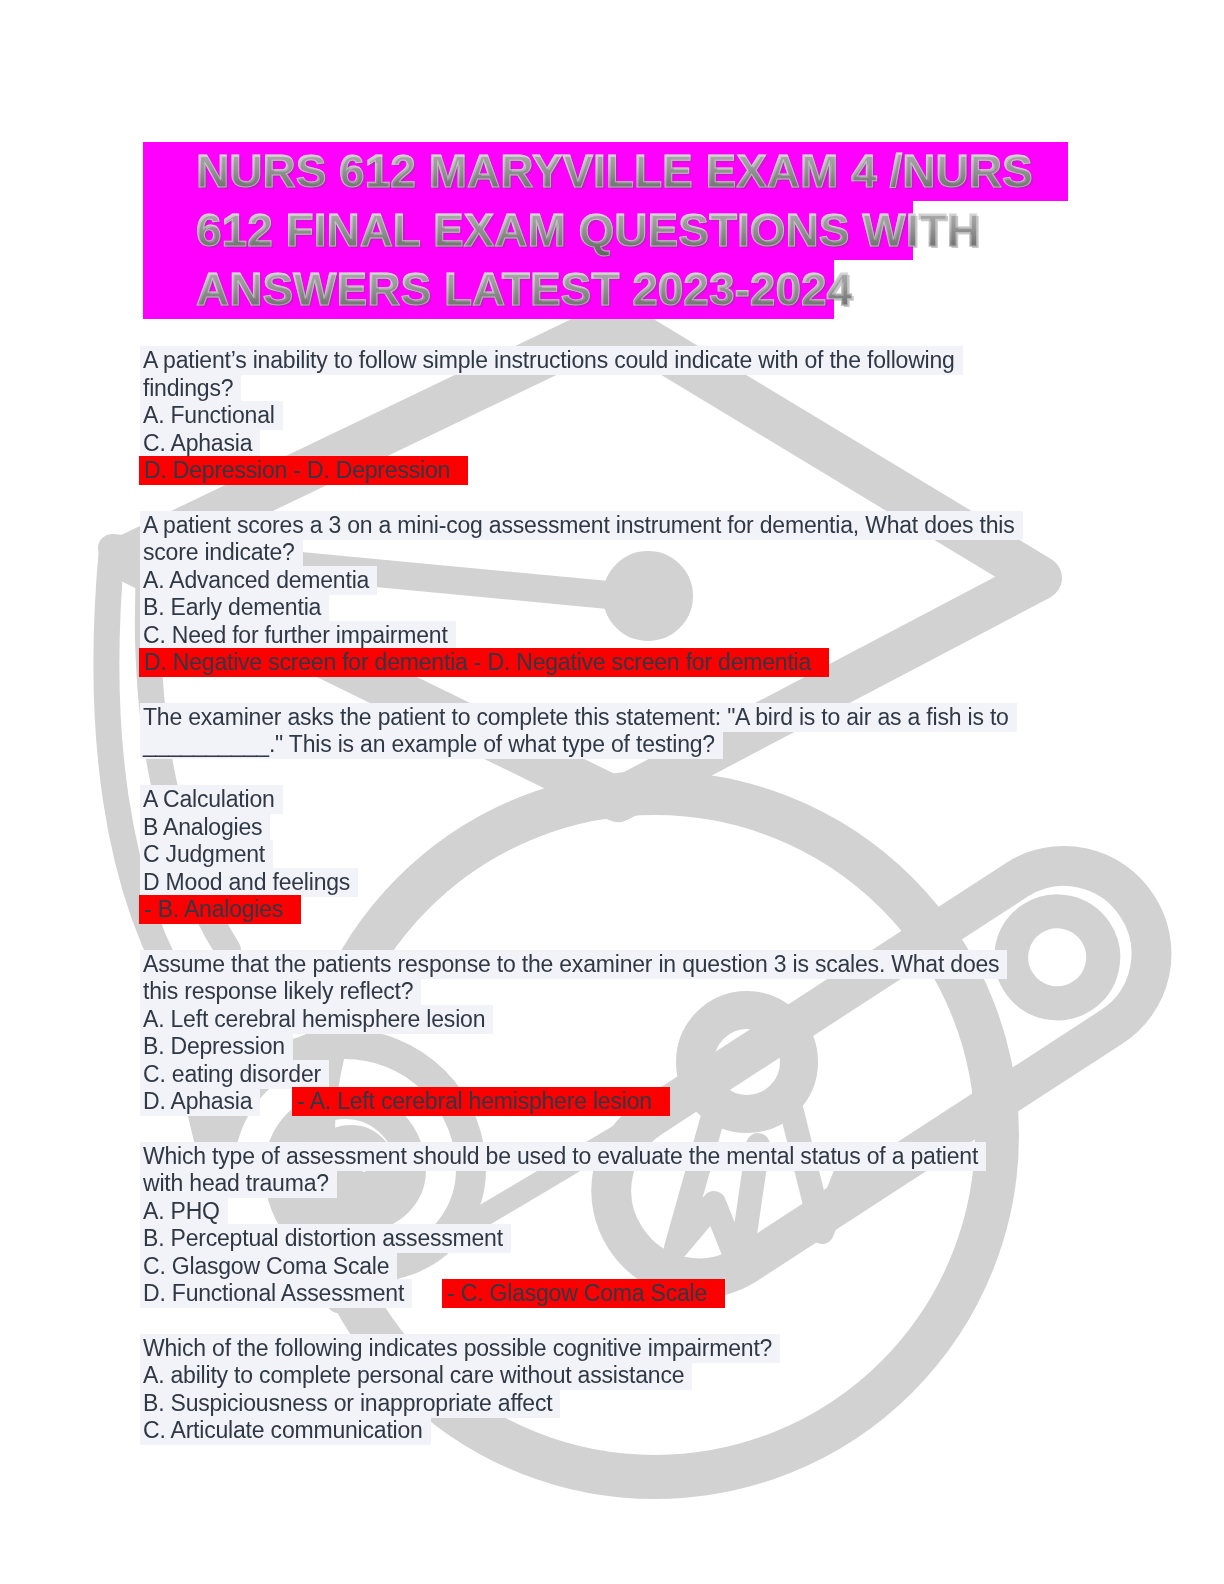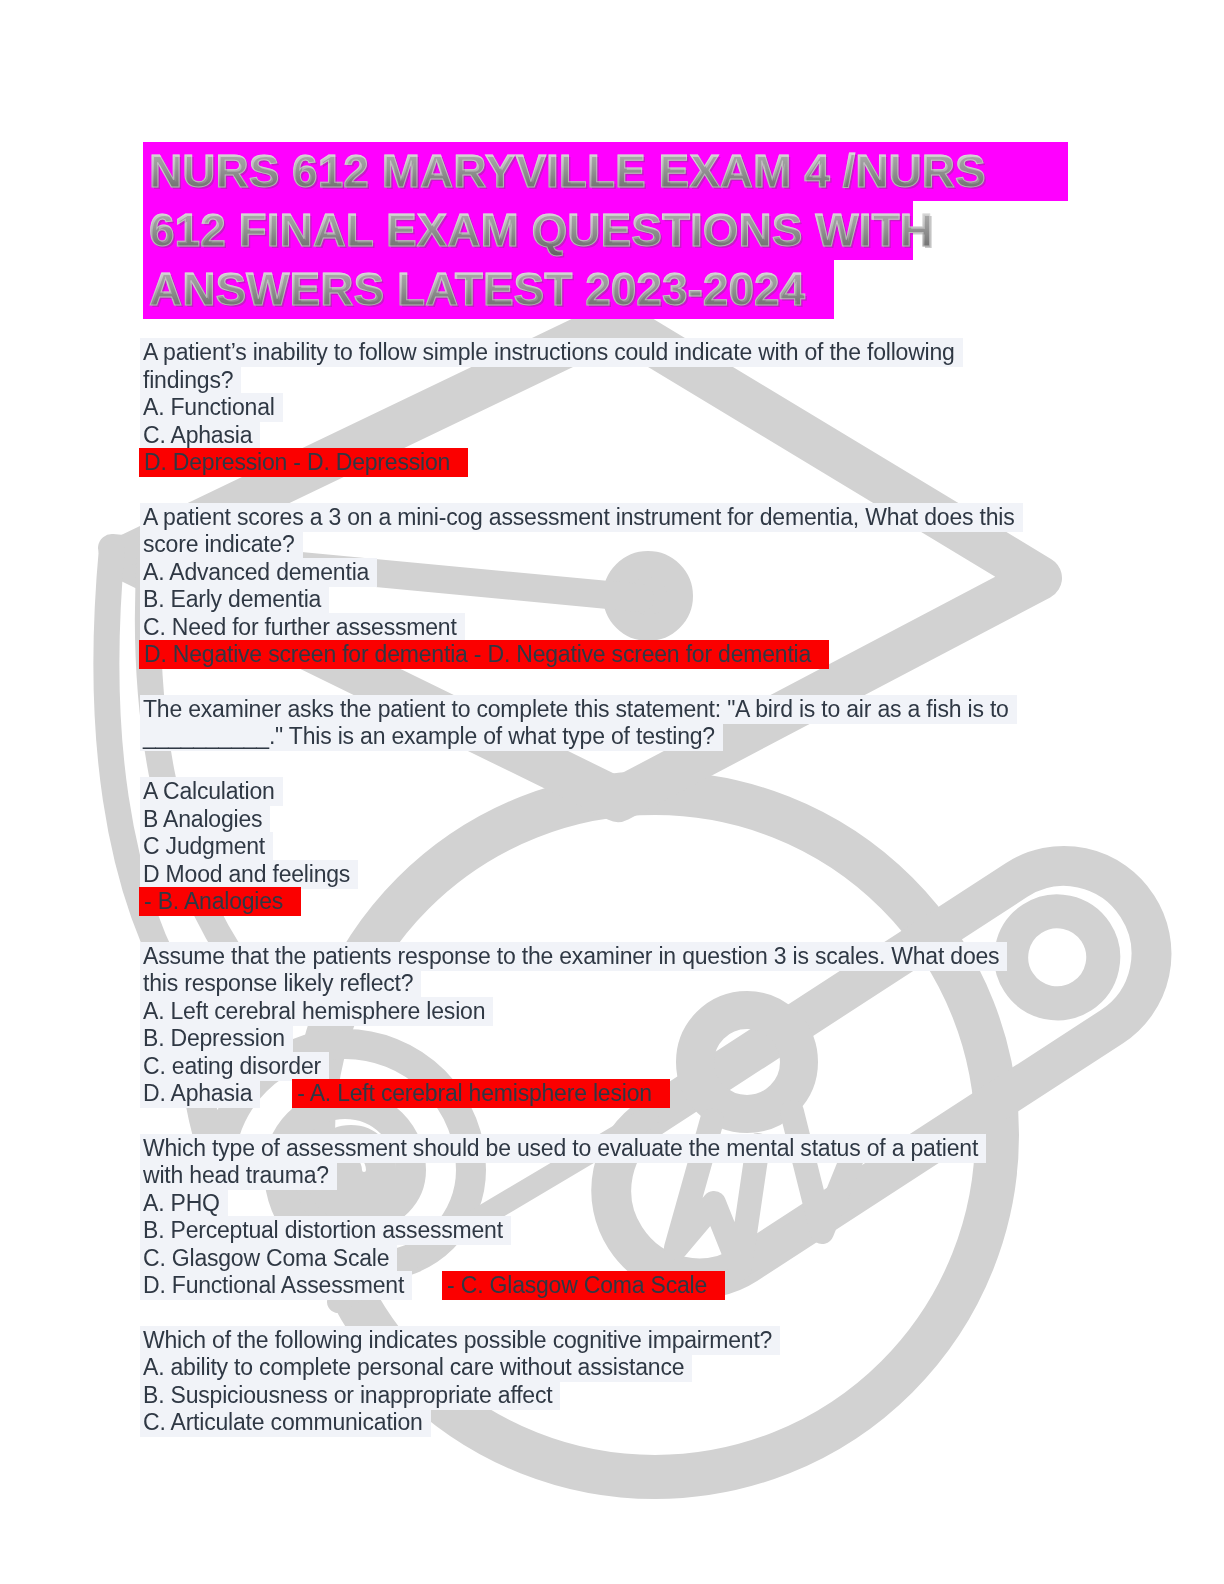--- a/index.html
+++ b/index.html
@@ -45,23 +45,24 @@
     font-weight: bold;
     font-size: 46px;
     letter-spacing: 0px;
     background: linear-gradient(180deg, #e3e3e3 0%, #b5b5b5 45%, #6e6e6e 96%);
     -webkit-background-clip: text;
     background-clip: text;
     color: transparent;
     -webkit-text-fill-color: transparent;
     -webkit-text-stroke: 1px rgba(225,225,225,0.55);
     text-shadow: 2px 2px 0 rgba(80,80,80,0.30);
+    margin-left: 47px;
   }
   
-  .questions { margin-top: 20px; }
+  .questions { margin-top: 28px; }
   .question { margin: 0 0 27px 0; }
   .line {
     height: 27.5px;
     line-height: 27.5px;
     font-size: 23px;
     letter-spacing: -0.2px;
     color: #2f3844;
     white-space: nowrap;
   }
   .hl {
@@ -125,21 +126,21 @@
         <div class="line"><span class="hl">findings?</span></div>
         <div class="line"><span class="hl">A. Functional</span></div>
         <div class="line"><span class="hl">C. Aphasia</span></div>
         <div class="line"><span class="ans">D. Depression - D. Depression</span></div>
       </div>
       <div class="question">
         <div class="line"><span class="hl">A patient scores a 3 on a mini-cog assessment instrument for dementia, What does this</span></div>
         <div class="line"><span class="hl">score indicate?</span></div>
         <div class="line"><span class="hl">A. Advanced dementia</span></div>
         <div class="line"><span class="hl">B. Early dementia</span></div>
-        <div class="line"><span class="hl">C. Need for further assessment</span></div>
+        <div class="line"><span class="hl">C. Need for further impairment</span></div>
         <div class="line"><span class="ans">D. Negative screen for dementia - D. Negative screen for dementia</span></div>
       </div>
       <div class="question">
         <div class="line"><span class="hl">The examiner asks the patient to complete this statement: "A bird is to air as a fish is to</span></div>
         <div class="line"><span class="hl">__________." This is an example of what type of testing?</span></div>
         <div class="line"></div>
         <div class="line"><span class="hl">A Calculation</span></div>
         <div class="line"><span class="hl">B Analogies</span></div>
         <div class="line"><span class="hl">C Judgment</span></div>
         <div class="line"><span class="hl">D Mood and feelings</span></div>

